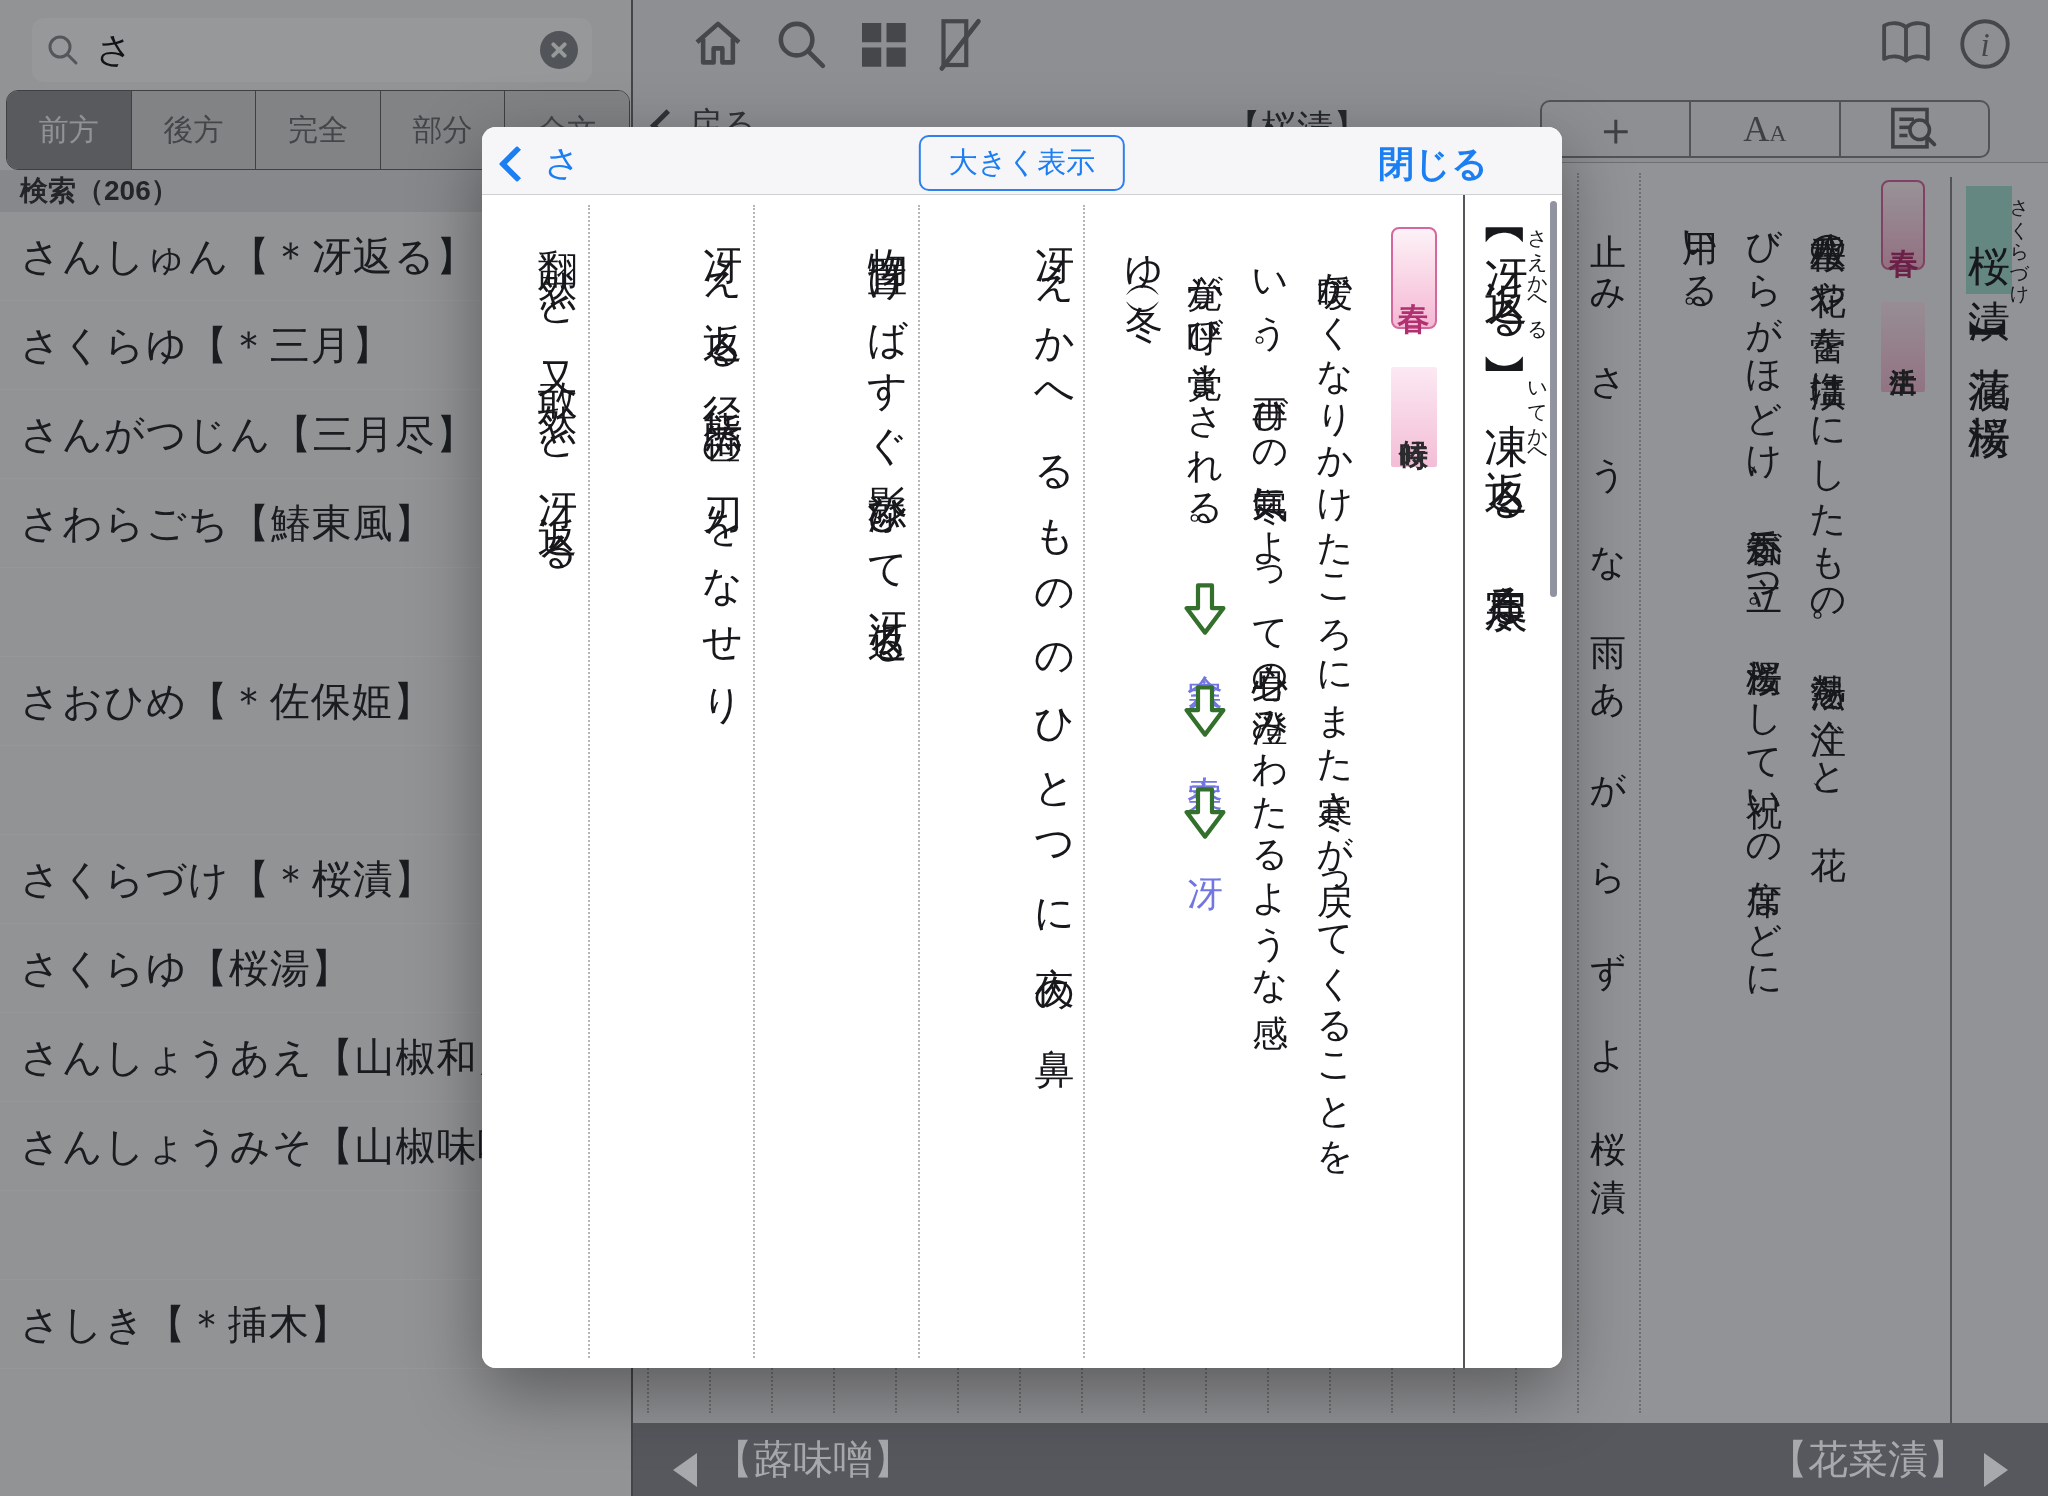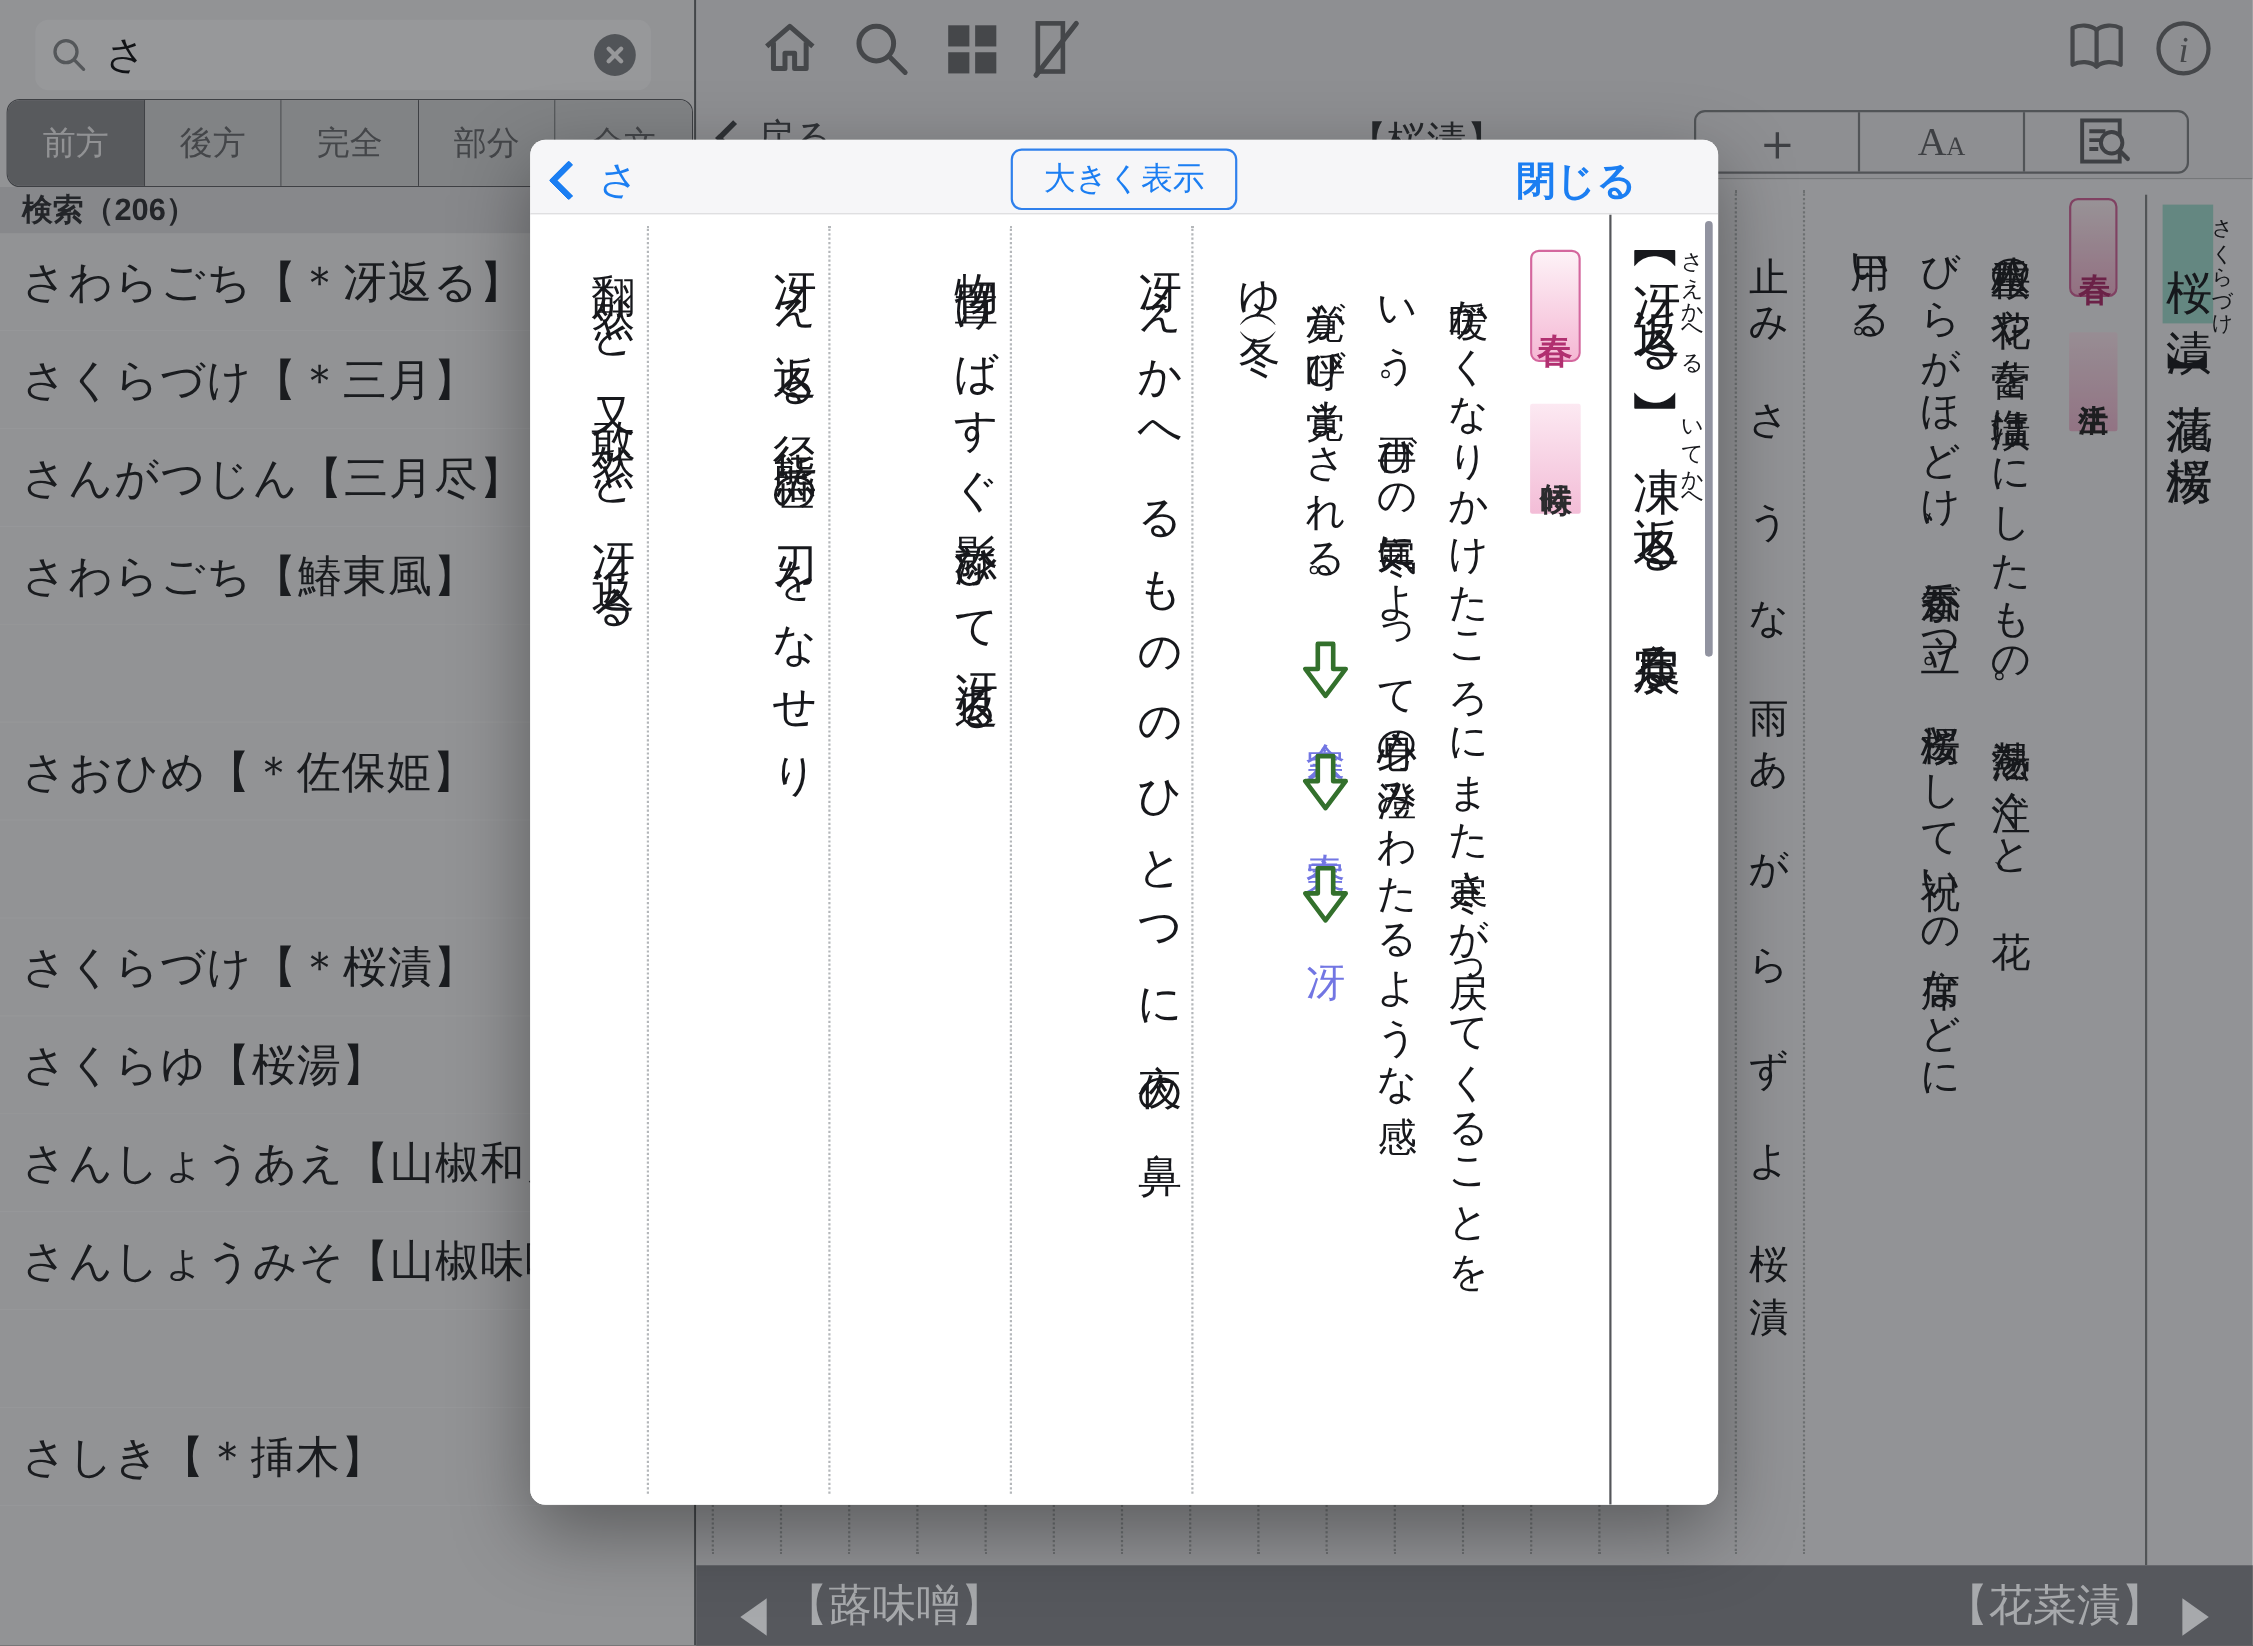--- a/index.html
+++ b/index.html
@@ -102,22 +102,22 @@
     </div>
     <div id="tabs">
         <div class="tab sel">前方</div>
         <div class="tab">後方</div>
         <div class="tab">完全</div>
         <div class="tab">部分</div>
         <div class="tab">全文</div>
       </div>
     <div id="results-header">検索（206）</div>
     <div id="results">
-        <div class="row serif"><span>さわらごち【＊冴返る】</span><span class="rchev"></span></div>
-        <div class="row serif"><span>さくらづけ【＊三月】</span><span class="rchev"></span></div>
+        <div class="row serif"><span>さんしゅん【＊冴返る】</span><span class="rchev"></span></div>
+        <div class="row serif"><span>さくらゆ【＊三月】</span><span class="rchev"></span></div>
         <div class="row serif"><span>さんがつじん【三月尽】</span><span class="rchev"></span></div>
         <div class="row serif"><span>さわらごち【鰆東風】</span><span class="rchev"></span></div>
         <div class="row serif"><span class="rchev"></span></div>
         <div class="row serif"><span>さおひめ【＊佐保姫】</span><span class="rchev"></span></div>
         <div class="row serif"><span class="rchev"></span></div>
         <div class="row serif"><span>さくらづけ【＊桜漬】</span><span class="rchev"></span></div>
         <div class="row serif"><span>さくらゆ【桜湯】</span><span class="rchev"></span></div>
         <div class="row serif"><span>さんしょうあえ【山椒和え】</span><span class="rchev"></span></div>
         <div class="row serif"><span>さんしょうみそ【山椒味噌】</span><span class="rchev"></span></div>
         <div class="row serif"><span class="rchev"></span></div>

